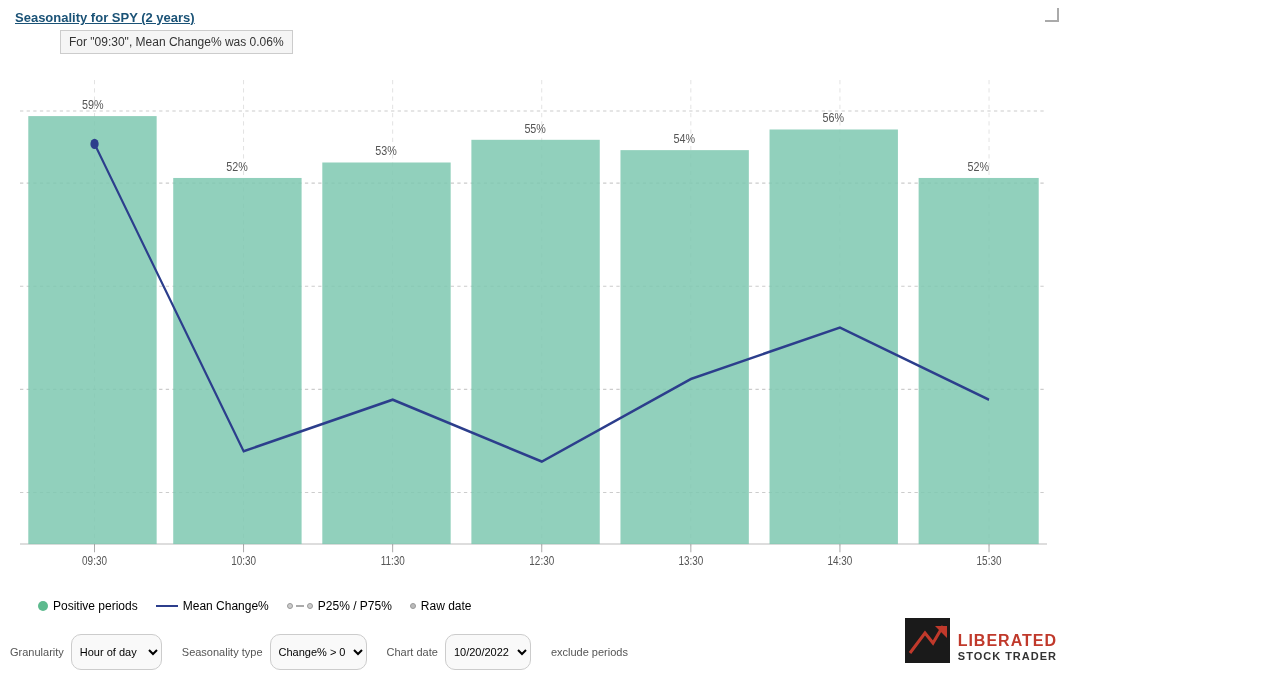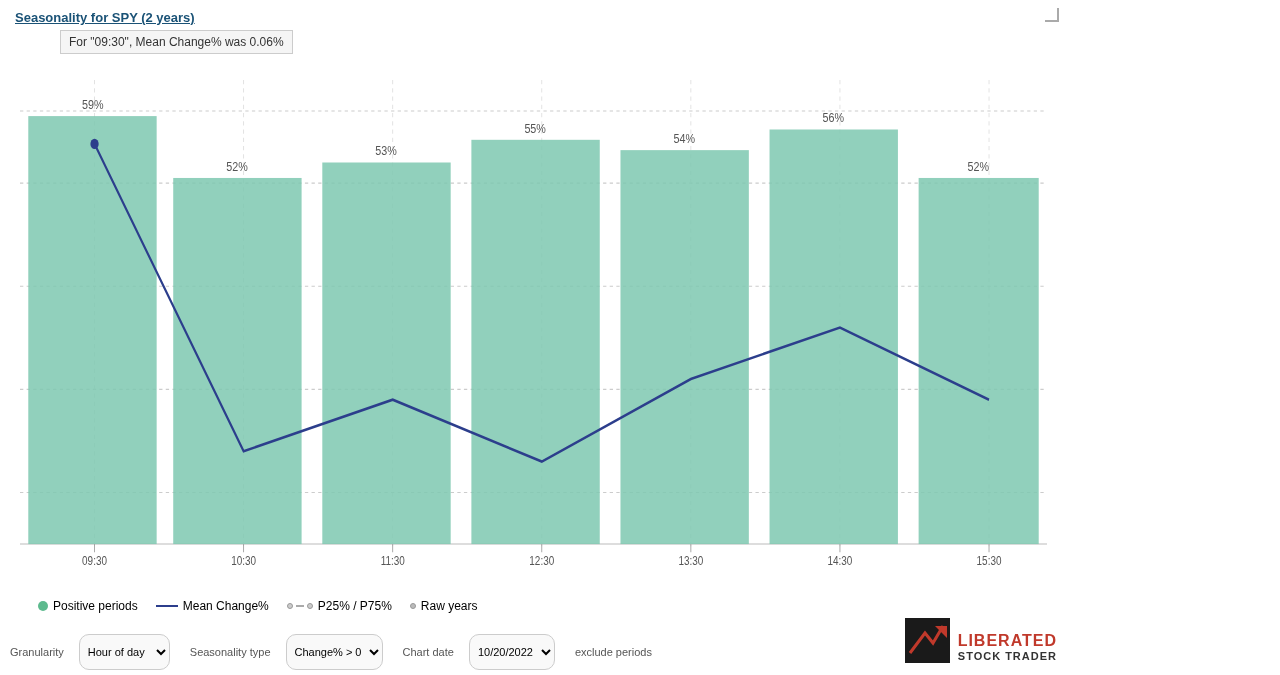--- a/index.html
+++ b/index.html
@@ -127,21 +127,21 @@
       display: flex;
       align-items: center;
       gap: 20px;
       font-size: 12px;
       color: #333;
     }
 
     .control-group {
       display: flex;
       align-items: center;
-      gap: 15px;
+      gap: 7px;
     }
 
     .control-label {
       color: #555;
       font-size: 11px;
     }
 
     select.control-select {
       font-size: 11px;
       padding: 10px 4px;
@@ -299,21 +299,21 @@
     <div class="legend-item">
       <div class="legend-dash-box">
         <div class="legend-dot-small"></div>
         <div class="legend-dash"></div>
         <div class="legend-dot-small"></div>
       </div>
       <span>P25% / P75%</span>
     </div>
     <div class="legend-item">
       <div class="legend-dot-small" style="background:#bbb;border-color:#999;"></div>
-      <span>Raw years</span>
+      <span>Raw date</span>
     </div>
   </div>
 
   <div class="controls-area">
     <div class="control-group">
       <span class="control-label">Granularity</span>
       <select class="control-select">
         <option>Hour of day</option>
         <option>Day of week</option>
         <option>Month</option>

